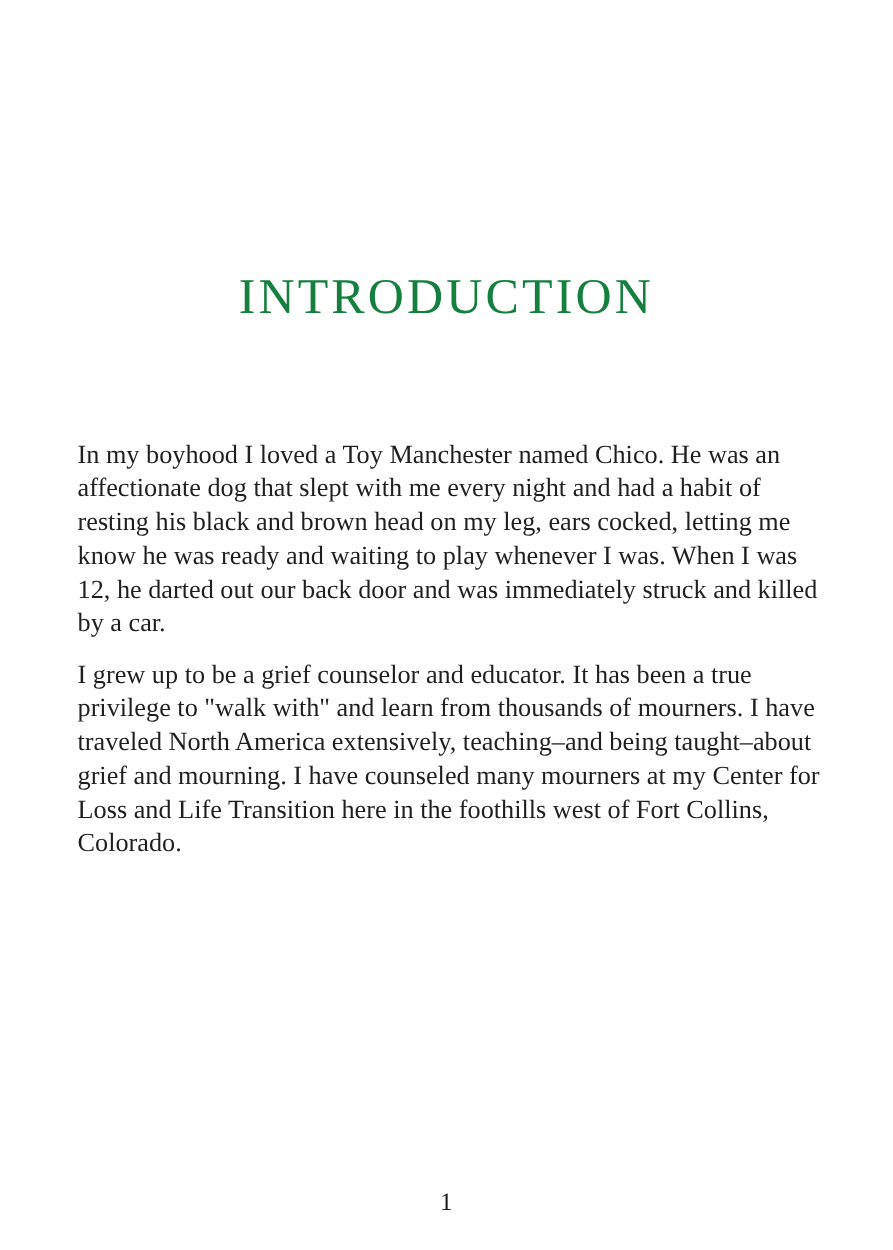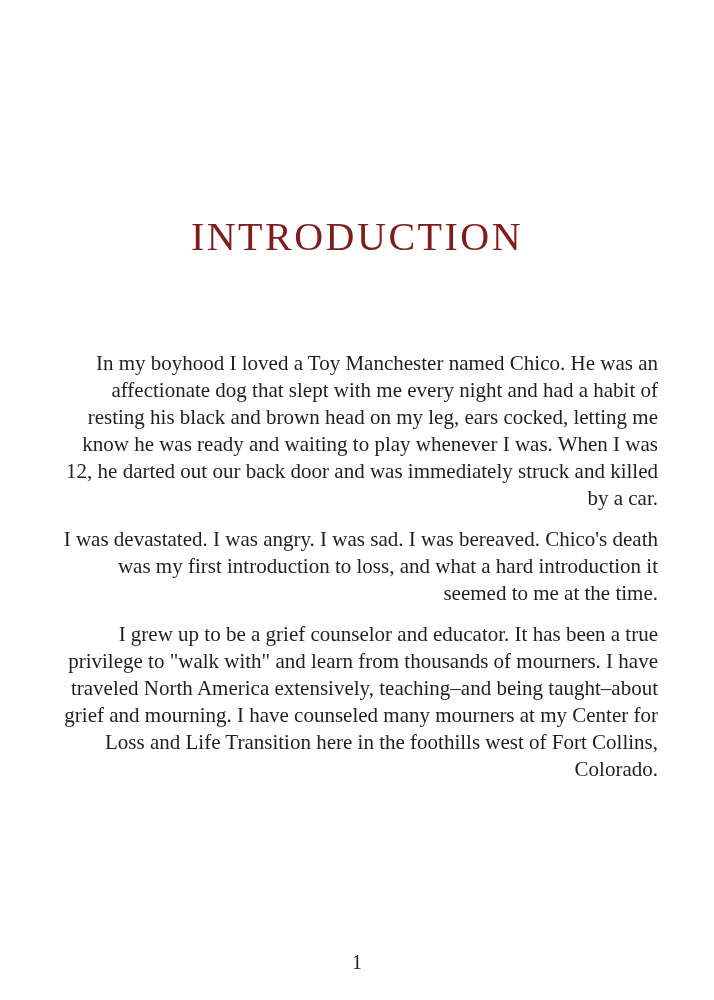--- a/index.html
+++ b/index.html
@@ -20,30 +20,30 @@
     position: absolute;
     top: 215px;
     left: 0;
     right: 0;
     margin: 0;
     text-align: center;
     font-size: 40px;
     line-height: 44px;
     font-weight: 400;
     letter-spacing: 2.5px;
-    color: #7f1d1d;
+    color: #15803d;
   }
   .body-text {
     position: absolute;
     top: 350px;
     left: 62px;
     width: 596px;
     font-size: 21px;
     line-height: 27px;
-    text-align: right;
+    text-align: left;
   }
   .body-text p {
     margin: 0 0 14px 0;
   }
   .page-number {
     position: absolute;
     bottom: 26px;
     left: 0;
     right: 0;
     text-align: center;
@@ -54,19 +54,18 @@
 </style>
 </head>
 <body>
 
 <div class="page">
 
   <h1 class="chapter-title">INTRODUCTION</h1>
 
   <div class="body-text">
     <p>In my boyhood I loved a Toy Manchester named Chico. He was an affectionate dog that slept with me every night and had a habit of resting his black and brown head on my leg, ears cocked, letting me know he was ready and waiting to play whenever I was. When I was 12, he darted out our back door and was immediately struck and killed by a car.</p>
-    <p>I was devastated. I was angry. I was sad. I was bereaved. Chico's death was my first introduction to loss, and what a hard introduction it seemed to me at the time.</p>
     <p>I grew up to be a grief counselor and educator. It has been a true privilege to "walk with" and learn from thousands of mourners. I have traveled North America extensively, teaching–and being taught–about grief and mourning. I have counseled many mourners at my Center for Loss and Life Transition here in the foothills west of Fort Collins, Colorado.</p>
   </div>
 
   <div class="page-number">1</div>
 
 </div>
 
 </body></html>

